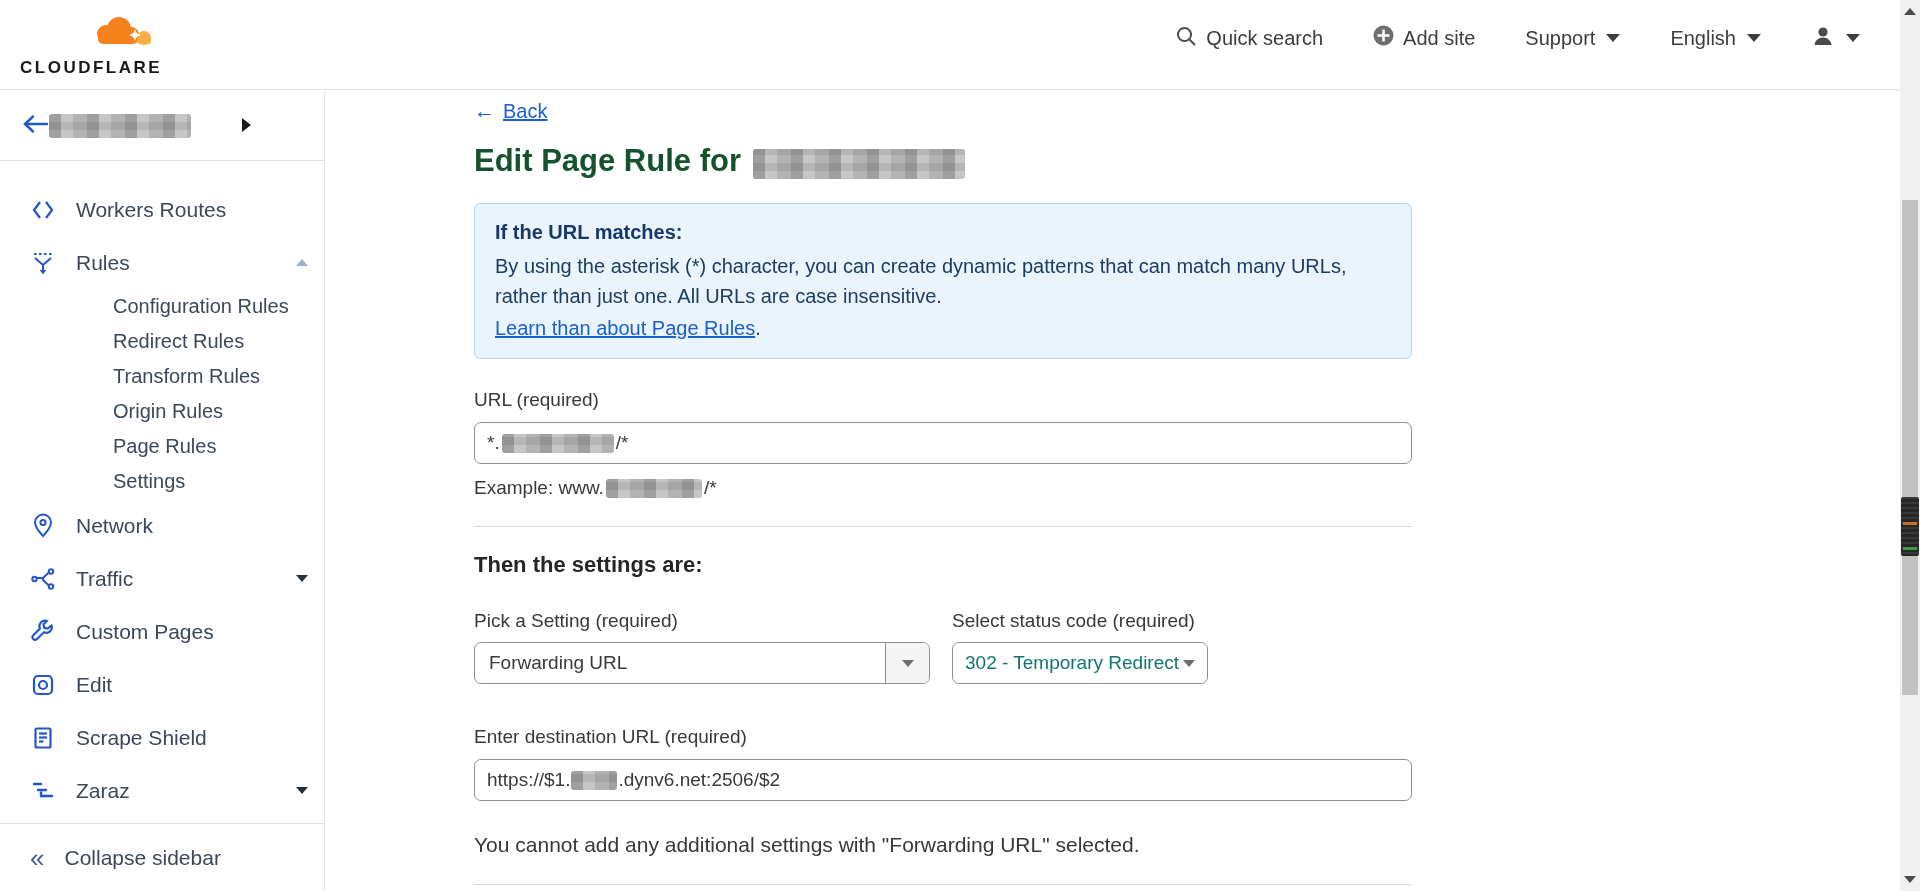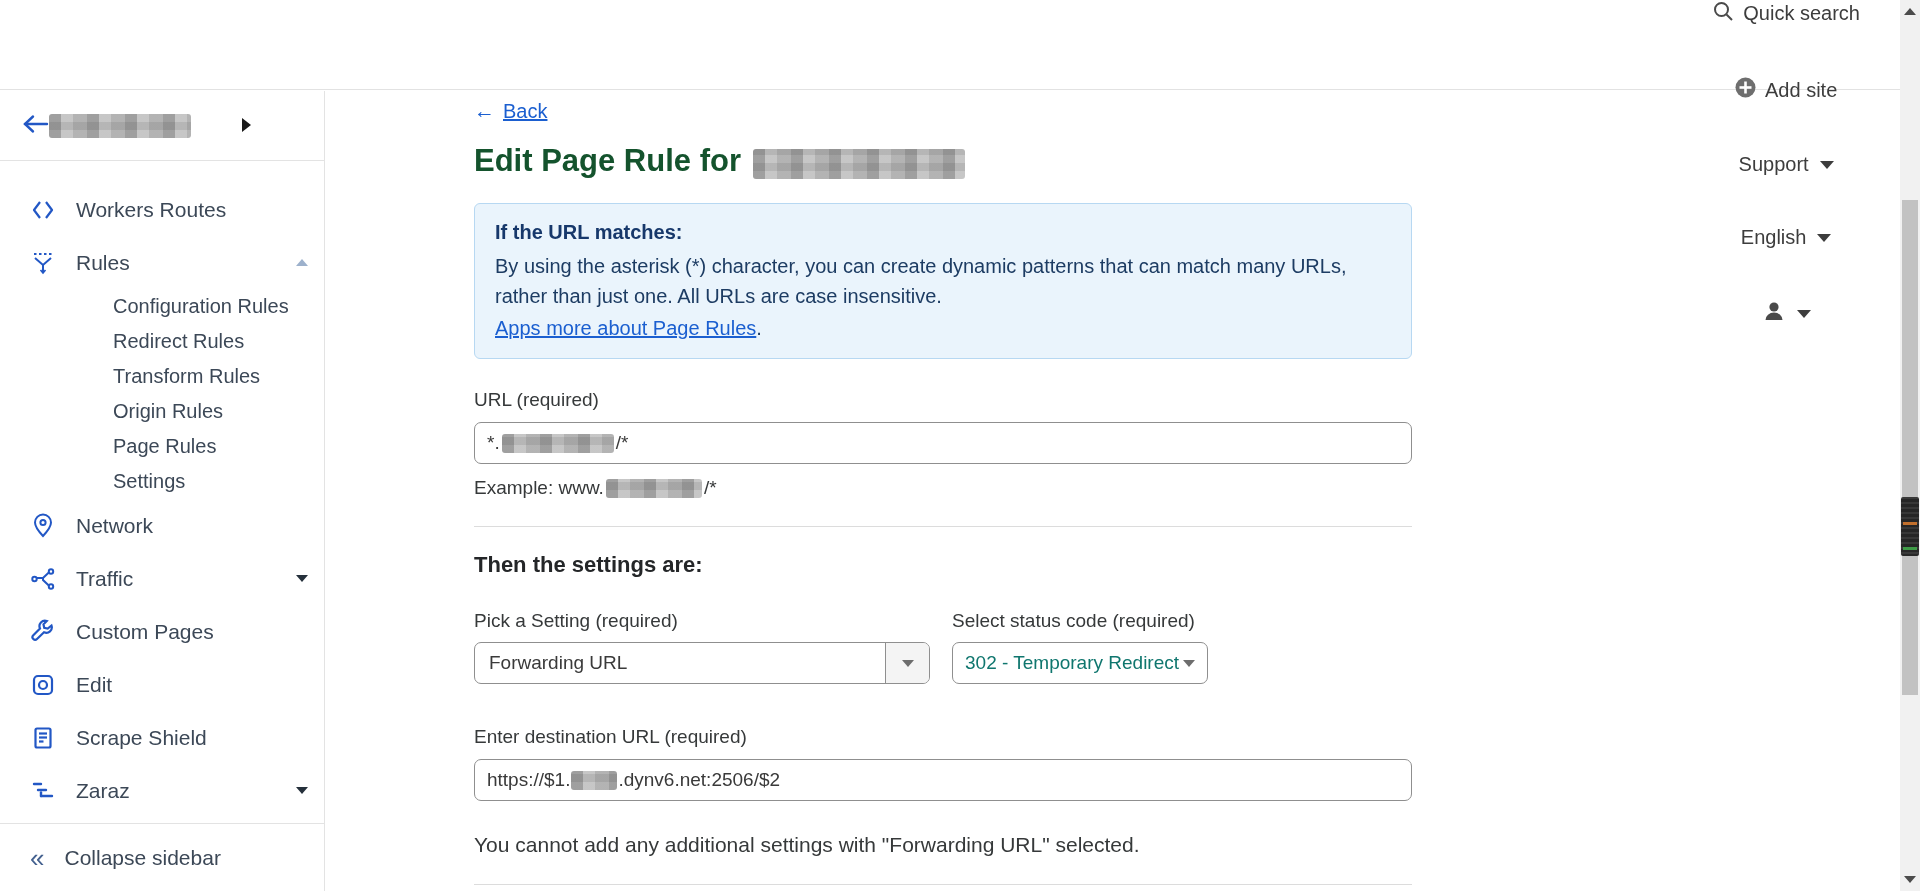--- a/index.html
+++ b/index.html
@@ -8,21 +8,21 @@
   .viewport { position:relative; width:1920px; height:891px; background:#fff; }
 
   
   .header { position:absolute; top:0; left:0; width:1920px; height:90px;
     background:#fff; border-bottom:1px solid #e2e2e2; z-index:5; }
   .brand { position:absolute; left:20px; top:14px; width:140px; height:62px; cursor:pointer; }
   .brand-cloud { position:absolute; left:68px; top:2px; }
   .brand-text { position:absolute; left:0; top:44px; font-size:17px; font-weight:bold;
     letter-spacing:2.5px; color:#16191c; }
   .header-nav { position:absolute; right:60px; top:0; height:76px; display:flex;
-    align-items:center; gap:50px;flex-direction:column; }
+    align-items:center; gap:50px; }
   .nav-item { display:flex; align-items:center; gap:9px; font-size:20px; color:#3d3d3d;
     cursor:pointer; white-space:nowrap; }
   .caret-down { width:0; height:0; border-left:7px solid transparent;
     border-right:7px solid transparent; border-top:8px solid #3d3d3d; margin-left:2px; }
 
   
   .scrollbar { position:absolute; right:0; top:0; width:20px; height:891px;
     background:#f1f1f1; z-index:40; }
   .sb-arrow-up { position:absolute; top:8px; left:4px; width:0; height:0;
     border-left:6px solid transparent; border-right:6px solid transparent;
@@ -123,20 +123,34 @@
   .blur-url { width:112px; height:19px; margin:0 2px; }
   .blur-example { width:96px; height:19px; margin:0 2px; }
   .blur-dest { width:46px; height:19px; margin:0 1px; }
 </style>
 </head>
 <body>
 
 <div class="viewport">
 
   <div class="header">
+    <div class="brand">
+      <span class="brand-cloud">
+        <svg width="68" height="32" viewBox="0 0 68 32">
+          <circle cx="18" cy="18" r="9" fill="#F6821F"></circle>
+          <circle cx="31" cy="13" r="12" fill="#F6821F"></circle>
+          <circle cx="43" cy="19" r="8" fill="#F6821F"></circle>
+          <rect x="10" y="18" width="40" height="10" rx="5" fill="#F6821F"></rect>
+          <circle cx="56" cy="22" r="7" fill="#FBAD41"></circle>
+          <rect x="49" y="21" width="14" height="7" rx="3.5" fill="#FBAD41"></rect>
+          <path d="M47 13 L48.8 17.2 L53 19 L48.8 20.8 L47 25 L45.2 20.8 L41 19 L45.2 17.2 Z" fill="#ffffff"></path>
+        </svg>
+      </span>
+      <span class="brand-text">CLOUDFLARE</span>
+    </div>
     <div class="header-nav">
       <div class="nav-item">
         <span>
           <svg width="22" height="22" viewBox="0 0 22 22" fill="none" stroke="#4a4a4a" stroke-width="2">
             <circle cx="9.5" cy="9.5" r="6.5"></circle>
               <line x1="14.5" y1="14.5" x2="20" y2="20"></line>
           </svg>
         </span>
         <span>Quick search</span>
       </div>
@@ -302,21 +316,21 @@
 
       <h1 class="page-title">
         <span>Edit Page Rule for</span>
         <span class="blur blur-title"></span>
       </h1>
 
       <div class="info-box">
         <div class="info-title">If the URL matches:</div>
         <div class="info-body">By using the asterisk (*) character, you can create dynamic patterns that can match many URLs, rather than just one. All URLs are case insensitive.</div>
         <div class="info-link-row">
-          <span class="info-link">Apps more about Page Rules</span><span>.</span>
+          <span class="info-link">Learn than about Page Rules</span><span>.</span>
         </div>
       </div>
 
       <div class="field-label">URL (required)</div>
       <div class="text-input">
         <span>*.</span>
         <span class="blur blur-url"></span>
         <span>/*</span>
       </div>
       <div class="example-line">

